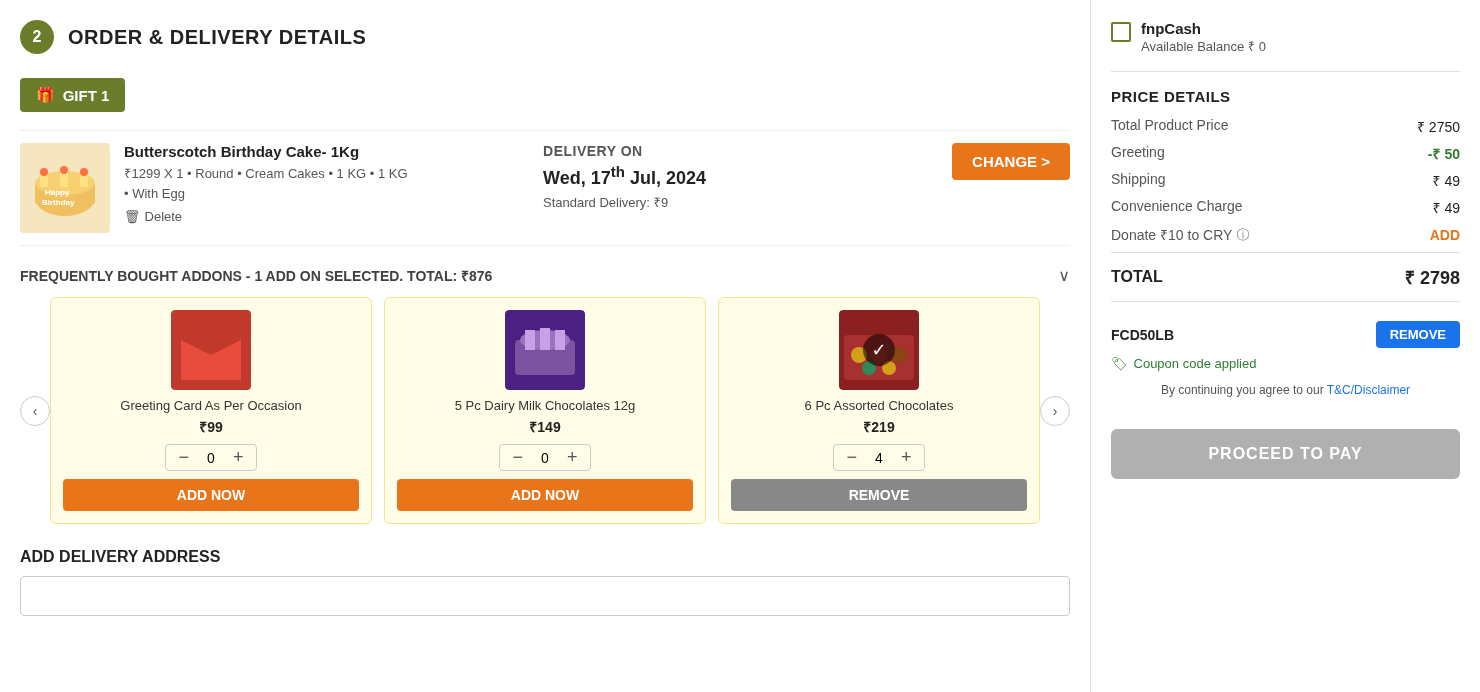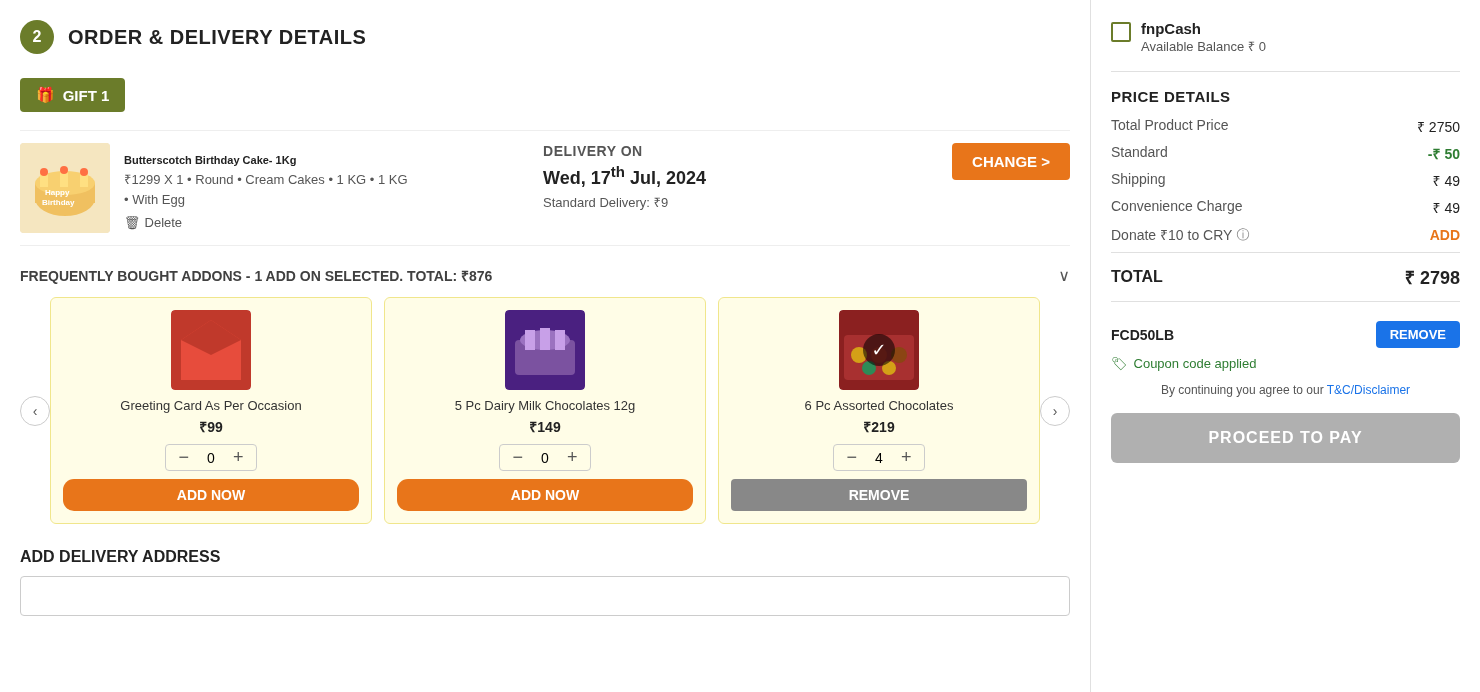--- a/index.html
+++ b/index.html
@@ -13,21 +13,21 @@
     .step-badge { background: #6b7c2a; color: #fff; width: 34px; height: 34px; border-radius: 50%; display: flex; align-items: center; justify-content: center; font-weight: bold; font-size: 16px; }
     .page-title { font-size: 20px; font-weight: bold; color: #222; letter-spacing: 0.5px; }
 
     
     .gift-tag { display: inline-flex; align-items: center; gap: 8px; background: #6b7c2a; color: #fff; padding: 8px 16px; border-radius: 4px; font-size: 15px; font-weight: bold; margin-bottom: 18px; }
 
     
     .product-row { display: flex; gap: 14px; align-items: flex-start; padding: 12px 0; border-top: 1px solid #eee; border-bottom: 1px solid #eee; }
     .product-img { width: 90px; height: 90px; object-fit: cover; border-radius: 4px; background: #f0e0c0; display: flex; align-items: center; justify-content: center; overflow: hidden; }
     .product-info { flex: 1; }
-    .product-name { font-size: 11px; font-weight: bold; color: #222; margin-bottom: 4px; margin-top: 11px; }
+    .product-name { font-size: 15px; font-weight: bold; color: #222; margin-bottom: 4px; }
     .product-meta { font-size: 13px; color: #555; margin-bottom: 4px; }
     .product-egg { font-size: 13px; color: #555; }
     .product-egg::before { content: "• "; }
     .delete-btn { font-size: 13px; color: #555; display: flex; align-items: center; gap: 4px; margin-top: 8px; cursor: pointer; }
 
     .delivery-info { flex: 1; padding-left: 10px; }
     .delivery-label { font-size: 14px; font-weight: bold; color: #555; letter-spacing: 0.5px; }
     .delivery-date { font-size: 18px; font-weight: bold; color: #222; margin: 4px 0; }
     .delivery-type { font-size: 13px; color: #555; margin-bottom: 2px; }
     .delivery-hours { font-size: 13px; color: #555; }
@@ -46,21 +46,21 @@
     .addon-card { background: #fffde7; border: 1px solid #f0e68c; border-radius: 6px; padding: 12px; flex: 1; min-width: 0; display: flex; flex-direction: column; align-items: center; text-align: center; }
     .addon-card.selected { position: relative; }
     .addon-img { width: 80px; height: 80px; object-fit: cover; border-radius: 4px; margin-bottom: 8px; background: #f0e0e0; display: flex; align-items: center; justify-content: center; overflow: hidden; }
     .addon-name { font-size: 13px; color: #333; margin-bottom: 4px; font-weight: 500; }
     .addon-price { font-size: 14px; font-weight: bold; color: #222; margin-bottom: 8px; }
 
     .qty-control { display: flex; align-items: center; gap: 8px; border: 1px solid #ccc; border-radius: 4px; padding: 2px 8px; margin-bottom: 8px; }
     .qty-btn { background: none; border: none; font-size: 18px; cursor: pointer; color: #555; padding: 0 4px; }
     .qty-value { font-size: 14px; min-width: 20px; text-align: center; }
 
-    .add-now-btn { background: #e8751a; color: #fff; border: none; padding: 8px 20px; border-radius: 11px; font-size: 14px; font-weight: bold; cursor: pointer; width: 100%; }
+    .add-now-btn { background: #e8751a; color: #fff; border: none; padding: 8px 20px; border-radius: 4px; font-size: 14px; font-weight: bold; cursor: pointer; width: 100%; }
     .remove-btn { background: #888; color: #fff; border: none; padding: 8px 20px; border-radius: 4px; font-size: 14px; font-weight: bold; cursor: pointer; width: 100%; }
 
     
     .add-address-section { margin-top: 24px; }
     .add-address-title { font-size: 16px; font-weight: bold; color: #222; margin-bottom: 10px; }
     .address-input-bar { width: 100%; height: 40px; border: 1px solid #ccc; border-radius: 4px; background: #fff; }
 
     
     .fnpcash-row { display: flex; align-items: flex-start; gap: 10px; padding-bottom: 16px; border-bottom: 1px solid #e0e0e0; margin-bottom: 16px; }
     .checkbox-box { width: 20px; height: 20px; border: 2px solid #6b7c2a; border-radius: 2px; flex-shrink: 0; margin-top: 2px; }
@@ -82,21 +82,21 @@
     .total-label { font-size: 16px; font-weight: bold; color: #222; }
     .total-value { font-size: 18px; font-weight: bold; color: #222; }
 
     .coupon-row { display: flex; justify-content: space-between; align-items: center; margin-bottom: 8px; }
     .coupon-code { font-size: 14px; color: #222; font-weight: 700; }
     .remove-coupon-btn { background: #1a73e8; color: #fff; border: none; padding: 6px 14px; border-radius: 4px; font-size: 13px; font-weight: bold; cursor: pointer; }
 
     .coupon-applied { display: flex; align-items: center; gap: 6px; font-size: 13px; color: #2e7d32; margin-bottom: 12px; }
     .tag-icon { color: #2e7d32; }
 
-    .tc-row { font-size: 12px; color: #555; margin-bottom: 16px; text-align: center; }
+    .tc-row { font-size: 12px; color: #555; margin-bottom: 32px; text-align: center; }
     .tc-link { color: #1a73e8; cursor: pointer; }
 
     .proceed-btn { width: 100%; background: #b0b0b0; color: #fff; border: none; padding: 16px; border-radius: 6px; font-size: 16px; font-weight: bold; letter-spacing: 1px; cursor: not-allowed; }
   </style>
 </head>
 <body>
 
 <div class="main-content">
   
   <div class="page-header">
@@ -246,21 +246,21 @@
 
   
   <div class="price-details-title">PRICE DETAILS</div>
 
   <div class="price-row">
     <span class="price-label">Total Product Price</span>
     <span class="price-value">₹ 2750</span>
   </div>
 
   <div class="price-row">
-    <span class="price-label">Standard</span>
+    <span class="price-label">Greeting</span>
     <span class="price-value discount">-₹ 50</span>
   </div>
 
   <div class="price-row">
     <span class="price-label">Shipping</span>
     <span class="price-value">₹ 49</span>
   </div>
 
   <div class="price-row">
     <span class="price-label">Convenience Charge</span>

